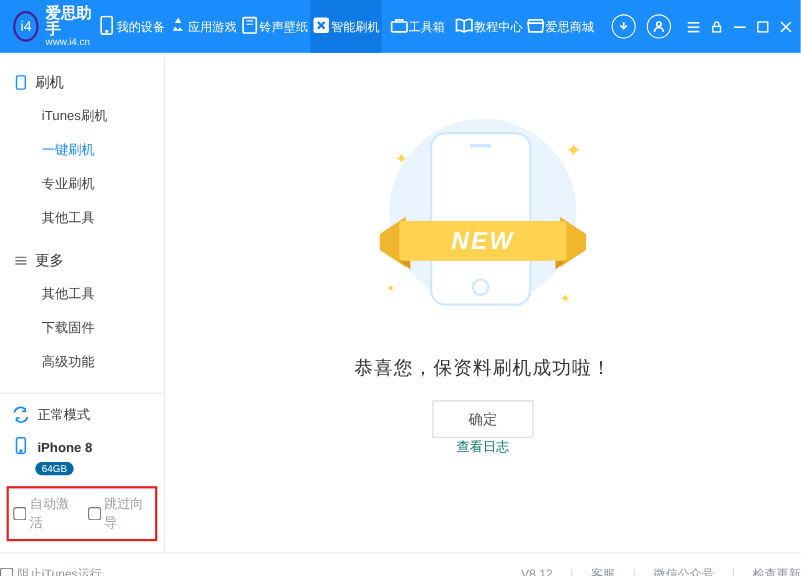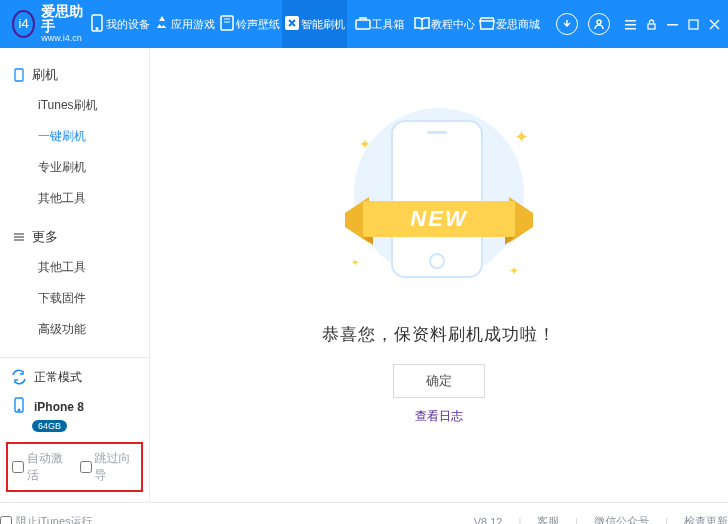--- a/index.html
+++ b/index.html
@@ -51,21 +51,21 @@
 .illus .ribbon { position:absolute; top:85px; left:16px; width:188px; height:60px; }
 .illus .star { position:absolute; color:#ffd24f; font-size:14px; }
 .star.s1 { left:30px; top:28px; }
 .star.s2 { right:20px; top:18px; font-size:18px; }
 .star.s3 { left:22px; bottom:30px; font-size:10px; }
 .star.s4 { right:30px; bottom:20px; font-size:12px; }
 .illus .newtxt { position:absolute; top:98px; left:0; width:100%; text-align:center; font-weight:bold; color:#fff; font-size:22px; letter-spacing:2px; font-style: italic; }
 
 .success-text { margin-top: 25px; font-size: 17px; color: #333; letter-spacing: 1px; }
 .ok-btn { margin-top: 18px; padding: 7px 32px; border: 1px solid #d9d9d9; background:#fff; color:#555; font-size:13px; cursor:pointer; }
-.log-link { margin-top: 10px; font-size: 12px; color: #4c1d95; cursor:pointer; }
+.log-link { margin-top: 0; font-size: 12px; color: #0f766e; cursor:pointer; }
 
 .footer { height: 38px; border-top:1px solid #eaeaea; display:flex; align-items:center; font-size:11px; color:#8d929c; padding: 0 0; }
 .footer .left-f { display:flex; align-items:center; gap:4px; }
 .footer .left-f input { width:12px; height:12px; }
 .footer .right-f { margin-left:auto; display:flex; gap:16px; align-items:center; }
 .footer .sep { color:#d4d4d4; }
 </style>
 </head>
 <body>
 

